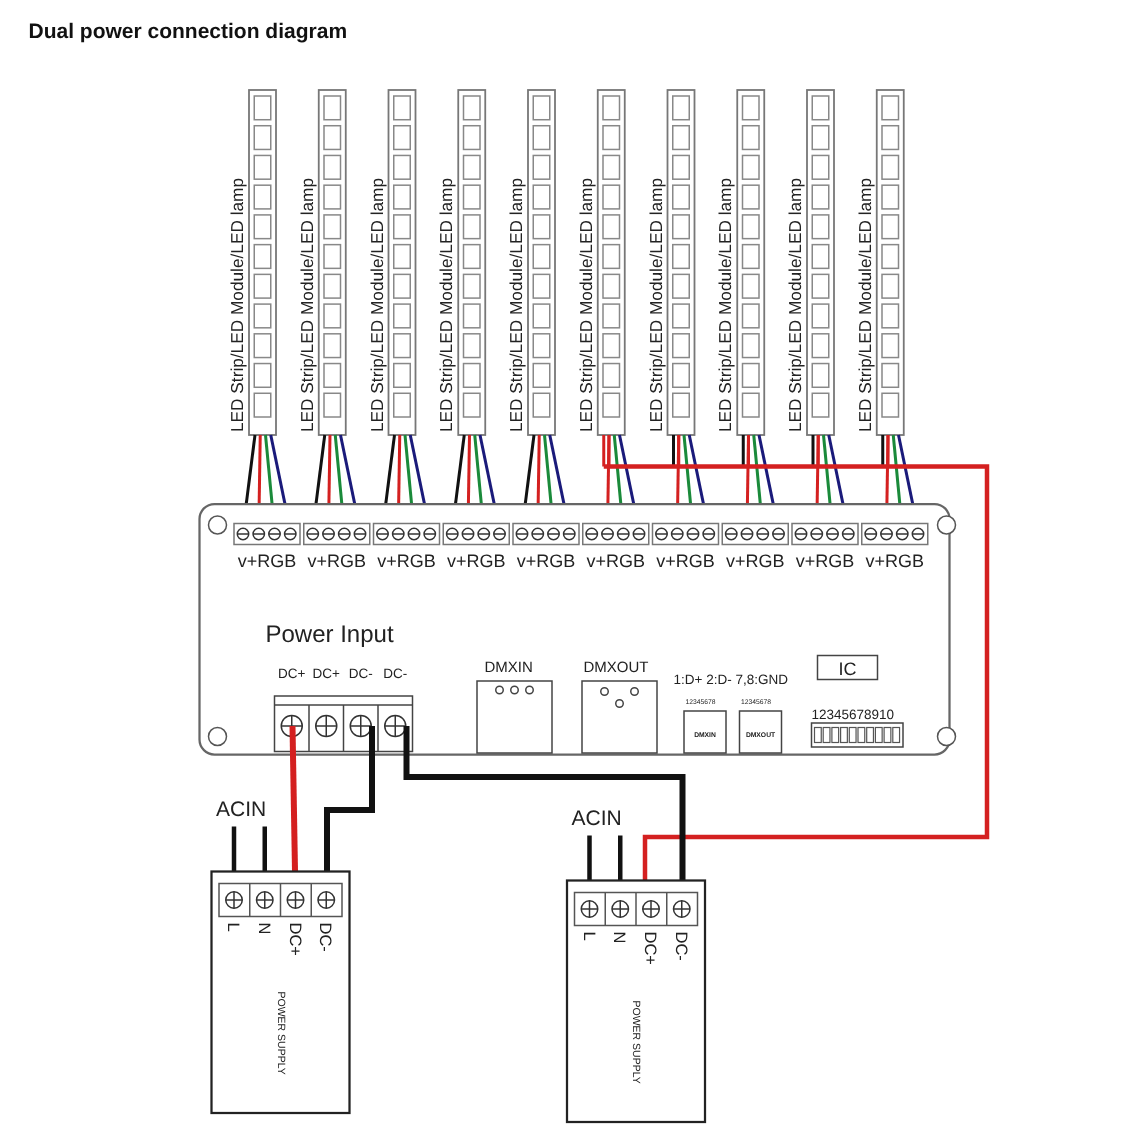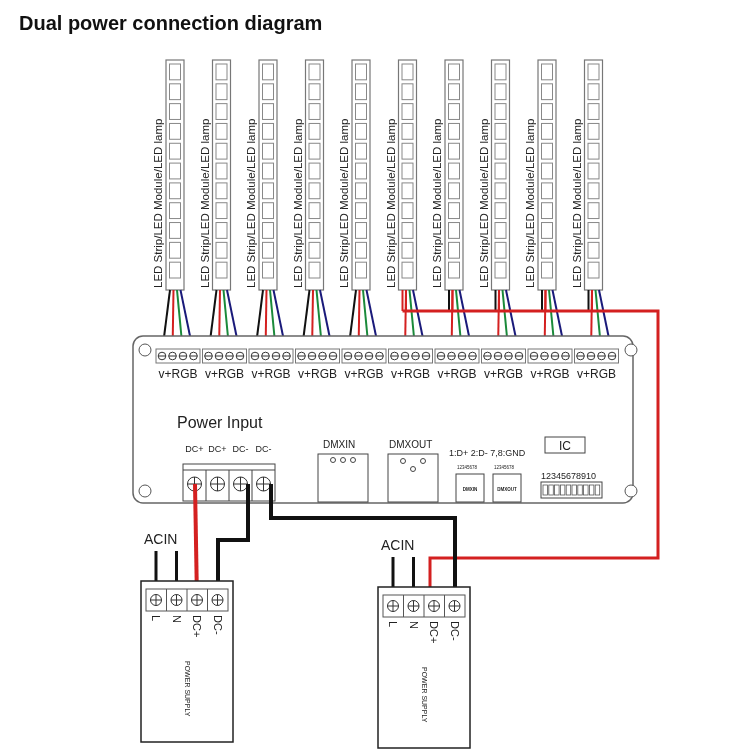--- a/index.html
+++ b/index.html
@@ -1,17 +1,17 @@
 <!DOCTYPE html>
 <html><head>
 <meta charset="utf-8">
 <style>
   html, body { margin: 0; padding: 0; background: #ffffff; }
   body { width: 750px; height: 750px; position: relative; overflow: hidden; font-family: "Liberation Sans", sans-serif; }
-  #title { position: absolute; left: 19px; top: 12px; font-size: 20px; font-weight: bold; color: #111; font-family: "Liberation Sans", sans-serif; }
+  #title { position: absolute; left: 19px; top: 12px; font-size: 14px; font-weight: bold; color: #111; font-family: "Liberation Sans", sans-serif; }
   svg { position: absolute; left: 0; top: 0; }
   svg text { font-family: "Liberation Sans", sans-serif; fill: #222; }
 </style>
 </head>
 <body>
 
 <div id="title">Dual power connection diagram</div>
 
 <svg id="diagram" width="750" height="750" viewBox="0 0 750 750">
   <g id="strips">

